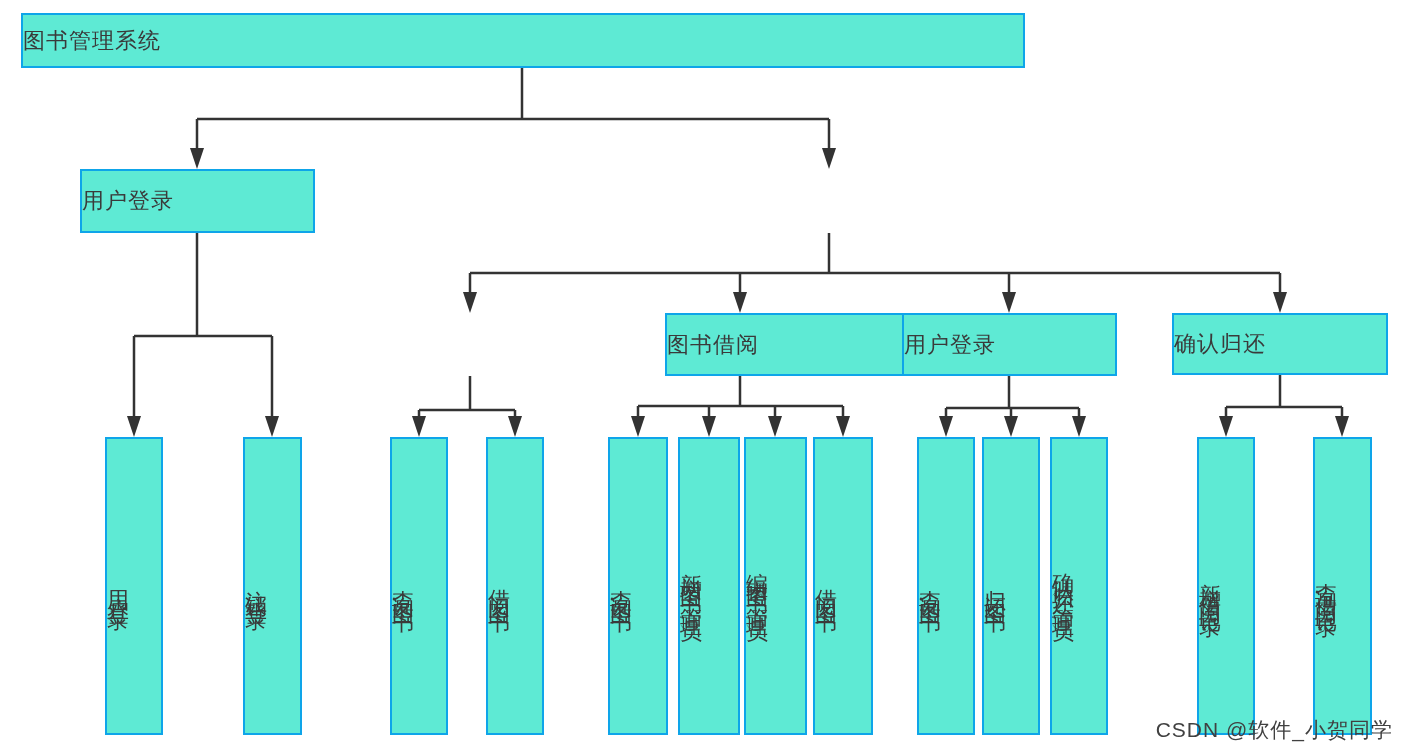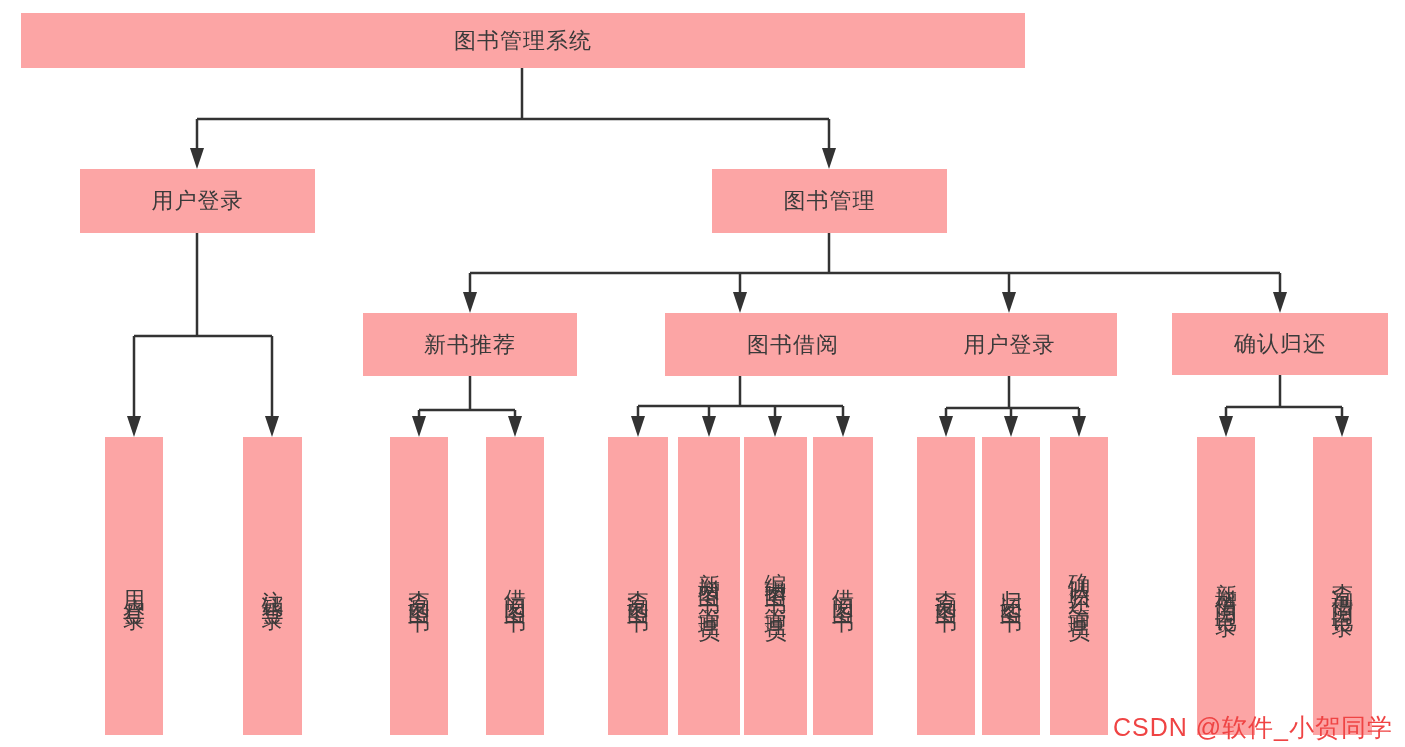--- a/index.html
+++ b/index.html
@@ -7,41 +7,41 @@
     position:relative;
     width:1405px;height:747px;
     background:#ffffff;
     font-family:"Liberation Sans", sans-serif;
     overflow:hidden;
   }
   #wires{position:absolute;left:0;top:0;width:1405px;height:747px;}
   .node{
     position:absolute;
     box-sizing:border-box;
-    background:#fca5a5;
-    border:2px solid #fca5a5;
+    background:#5eead4;
+    border:2px solid #0ea5e9;
     display:flex;
     align-items:center;
-    justify-content:center;
+    justify-content:flex-start;
     color:#3a3a3a;
     font-size:22px;
     letter-spacing:1px;
     text-align:center;
   }
   .node .vtext{
     writing-mode:vertical-rl;
     letter-spacing:7px;
     line-height:1;
   }
   .watermark{
     position:absolute;
     right:12px;
     bottom:3px;
-    font-size:25px;
-    color:#ef4444;
+    font-size:21px;
+    color:#404040;
     letter-spacing:1px;
     white-space:nowrap;
   }
 </style>
 </head>
 <body>
 
 <div id="canvas">
 
   <svg id="wires" viewBox="0 0 1405 747" xmlns="http://www.w3.org/2000/svg">
@@ -113,27 +113,21 @@
     </g>
   </svg>
 
   <div class="node" style="left:21px;top:13px;width:1004px;height:55px;">
     <span>图书管理系统</span>
   </div>
 
   <div class="node" style="left:80px;top:169px;width:235px;height:64px;">
     <span>用户登录</span>
   </div>
-  <div class="node" style="left:712px;top:169px;width:235px;height:64px;">
-    <span>图书管理</span>
-  </div>
 
-  <div class="node" style="left:363px;top:313px;width:214px;height:63px;">
-    <span>新书推荐</span>
-  </div>
   <div class="node" style="left:633px;top:313px;width:256px;height:63px;margin-left:32px;">
     <span>图书借阅</span>
   </div>
   <div class="node" style="left:902px;top:313px;width:215px;height:63px;">
     <span>用户登录</span>
   </div>
   <div class="node" style="left:1172px;top:313px;width:216px;height:62px;">
     <span>确认归还</span>
   </div>
 

